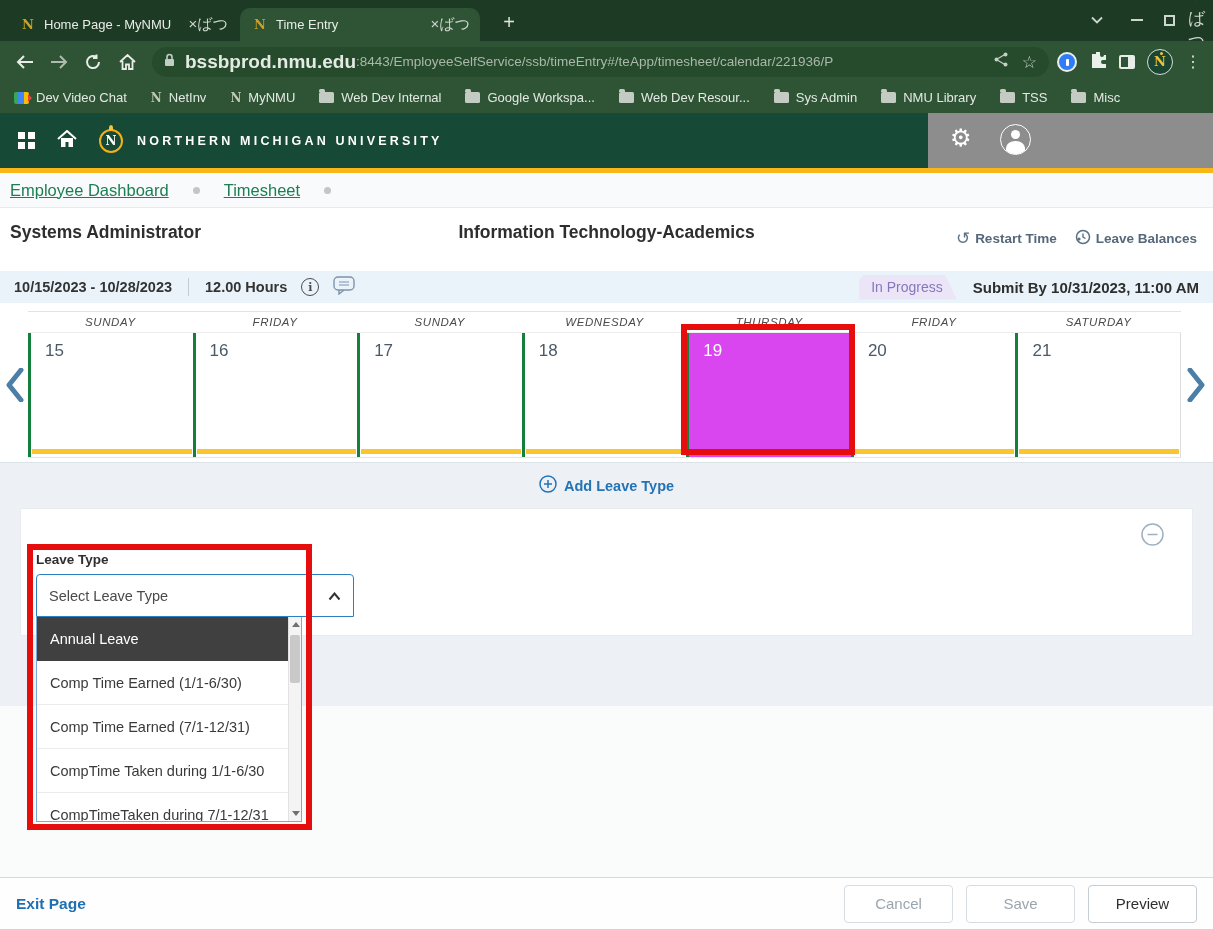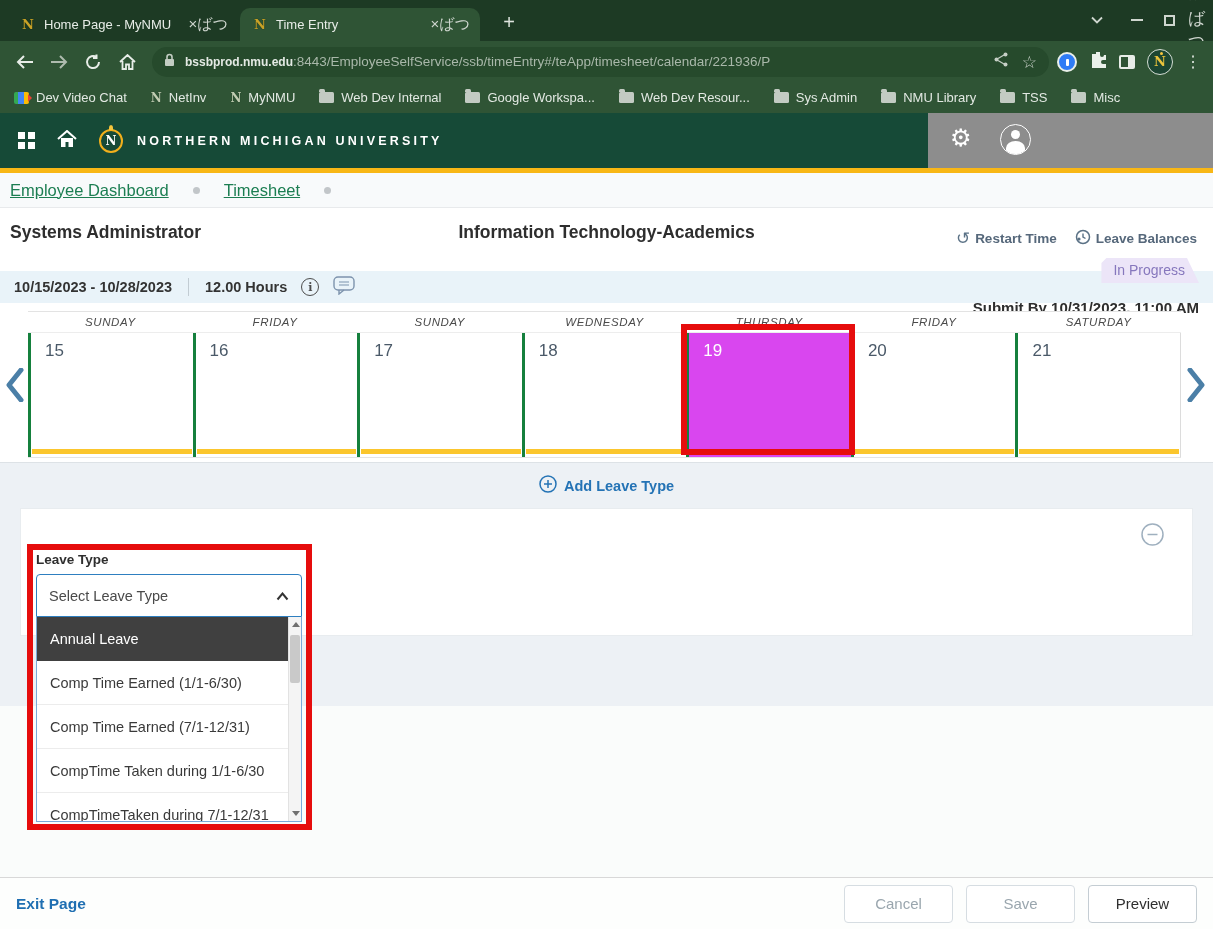--- a/index.html
+++ b/index.html
@@ -18,21 +18,21 @@
   .wctrl { position:absolute; top:10px; height:20px; color:#cfd6cf; display:flex; align-items:center; justify-content:center; }
   .wc-chev { left:1085px; width:24px; } 
   .wc-min { left:1126px; width:22px; } .wc-min i { display:block; width:12px; height:2px; background:#cfd6cf; }
   .wc-max { left:1158px; width:22px; } .wc-max i { display:block; width:11px; height:11px; border:2px solid #cfd6cf; }
   .wc-close { left:1188px; width:22px; font-size:17px; }
 
   .toolbar { position:absolute; left:0; top:41px; width:100%; height:41px; background:#2f5435; display:flex; align-items:center; padding:0 8px; }
   .nav-ic { width:34px; height:30px; display:flex; align-items:center; justify-content:center; color:#e2e8e2; flex:0 0 auto; }
   .nav-ic svg { display:block; }
   .urlpill { flex:1; height:30px; margin:0 8px; background:#264a2c; border-radius:15px; display:flex; align-items:center; padding:0 12px; min-width:0; }
-  .urlpill .host { color:#e4eae4; font-size:12px; font-weight:bold; margin-left:10px; white-space:nowrap; }
+  .urlpill .host { color:#e4eae4; font-size:19px; font-weight:bold; margin-left:10px; white-space:nowrap; }
   .urlpill .rest { color:#a9b8aa; font-size:13.5px; white-space:nowrap; overflow:hidden; }
   .pill-right { display:flex; align-items:center; margin-left:auto; gap:14px; }
   .tb-right { display:flex; align-items:center; gap:12px; padding-right:4px; flex:0 0 auto; }
   .onepass { width:20px; height:20px; border-radius:50%; background:#2f7cf6; border:2px solid #eaf0ea; position:relative; }
   .onepass::after { content:""; position:absolute; left:7px; top:5px; width:3px; height:7px; background:#fff; border-radius:1px; }
   .sidepanel { width:16px; height:14px; border:2px solid #e8ede8; border-radius:2px; position:relative; }
   .sidepanel::after { content:""; position:absolute; right:0; top:0; width:5px; height:10px; background:#e8ede8; }
   .avatar-nmu { width:26px; height:26px; border-radius:50%; background:#1c4632; border:1.5px solid #d6dfd6; color:#e9c33c; font-family:"DejaVu Serif", serif; font-weight:bold; font-size:13px; display:flex; align-items:center; justify-content:center; position:relative; }
   .avatar-nmu::before { content:""; position:absolute; top:2px; left:12px; width:3px; height:3px; background:#f6c53d; border-radius:50%; }
   .menu3 { color:#e2e8e2; font-size:16px; letter-spacing:0; }
@@ -72,21 +72,21 @@
   .tr-actions { position:absolute; right:16px; top:20px; display:flex; align-items:center; gap:18px; color:#56687b; font-size:13.5px; font-weight:bold; }
   .tr-actions .act { display:flex; align-items:center; gap:5px; }
   .restart-glyph { font-size:17px; font-weight:normal; color:#5b7286; }
 
   
   .periodbar { position:absolute; left:0; top:271px; width:100%; height:32px; background:#e9f3f9; display:flex; align-items:center; padding:0 14px; }
   .pb-range, .pb-hours { font-size:14.5px; font-weight:bold; color:#333; }
   .pb-sep { width:1px; height:18px; background:#c2ccd3; margin:0 16px; }
   .info-circ { width:18px; height:18px; border:1.5px solid #4c4c4c; border-radius:50%; color:#4c4c4c; font-size:11px; font-weight:bold; display:flex; align-items:center; justify-content:center; margin-left:14px; font-family:"DejaVu Serif", serif; }
   .comment-ic { margin-left:14px; }
-  .pb-right { margin-left:auto; display:flex; align-items:flex-end; gap:16px;flex-direction:column; }
+  .pb-right { margin-left:auto; display:flex; align-items:center; gap:16px; }
   .badge { background:#ece5f8; color:#8677bd; font-size:14px; padding:4px 14px 5px 12px; clip-path:polygon(5px 0, calc(100% - 12px) 0, 100% 100%, 0 100%, 0 5px); }
   .pb-submit { font-size:15px; font-weight:bold; color:#2e2e2e; }
 
   
   .cal-head { position:absolute; left:28px; top:311px; width:1153px; height:22px; border-top:1px solid #e3e3e3; border-bottom:1px solid #ededed; display:flex; background:#fff; }
   .cal-head div { flex:1; text-align:center; font-size:11.5px; color:#4a4a4a; letter-spacing:.6px; padding-top:4px;font-style:italic; }
   .cal-body { position:absolute; left:28px; top:333px; width:1153px; height:125px; display:flex; border-bottom:1px solid #e4e4e4; }
   .cell { flex:1; position:relative; background:#fff; border-left:3px solid #15803d; }
   .cell:last-child { border-right:1px solid #dcdcdc; }
   .cell .dnum { position:absolute; left:14px; top:8px; font-size:17px; color:#4a5968; }
@@ -101,21 +101,21 @@
   .gapstrip { position:absolute; left:0; top:458px; width:100%; height:4px; background:#fff; }
   .addband { position:absolute; left:0; top:462px; width:100%; height:46px; background:#edf1f5; border-top:1px solid #dde2e6; display:flex; align-items:center; justify-content:center; gap:7px; color:#2473b5; }
   .addband .lbl { font-size:14.5px; font-weight:bold; }
   .cardzone { position:absolute; left:0; top:508px; width:100%; height:198px; background:#edf1f5; }
   .card { position:absolute; left:20px; top:508px; width:1173px; height:128px; background:#fff; border:1px solid #e8ecef; }
   .minus-btn { position:absolute; right:28px; top:14px; }
   .lightarea { position:absolute; left:0; top:706px; width:100%; height:171px; background:#fafcfb; }
 
   
   .lf-label { position:absolute; left:36px; top:552px; font-size:13.5px; font-weight:bold; color:#2f2f2f; }
-  .lf-select { position:absolute; left:36px; top:574px; width:266px; height:43px; background:#fff; border:1.5px solid #2e7fc0; border-radius:4px 4px 0 0; display:flex; align-items:center; padding:0 12px; }
+  .lf-select { position:absolute; left:36px; top:574px; width:318px; height:43px; background:#fff; border:1.5px solid #2e7fc0; border-radius:4px 4px 0 0; display:flex; align-items:center; padding:0 12px; }
   .lf-select .ph { font-size:14.5px; color:#4a4a4a; }
   .lf-select .chev { margin-left:auto; color:#333; }
   .dropdown { position:absolute; left:36px; top:617px; width:266px; height:205px; background:#fff; border:1px solid #7aa9d8; border-top:none; overflow:hidden; }
   .opt { height:44px; line-height:44px; padding-left:13px; font-size:14.5px; color:#3a3a3a; border-bottom:1px solid #ececec; width:253px; white-space:nowrap; overflow:hidden; }
   .opt.hl { background:#404040; color:#fff; border-bottom:none; }
   .dd-scroll { position:absolute; right:0; top:0; width:13px; height:100%; background:#f4f4f4; border-left:1px solid #e2e2e2; }
   .dd-arrow { position:absolute; left:0; width:13px; height:15px; display:flex; align-items:center; justify-content:center; }
   .dd-arrow.up { top:0; } .dd-arrow.down { bottom:0; }
   .tri-up { width:0; height:0; border-left:4px solid transparent; border-right:4px solid transparent; border-bottom:5px solid #707070; }
   .tri-down { width:0; height:0; border-left:4px solid transparent; border-right:4px solid transparent; border-top:5px solid #707070; }

